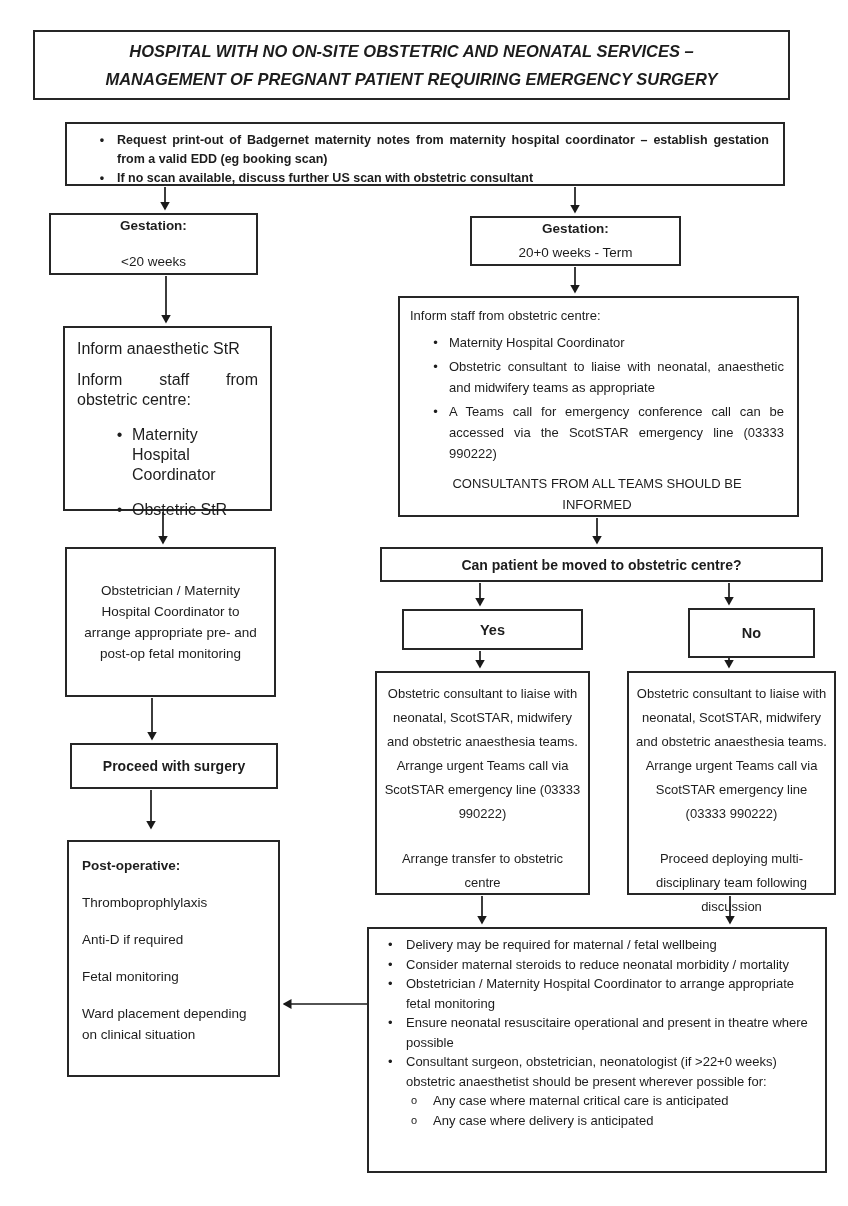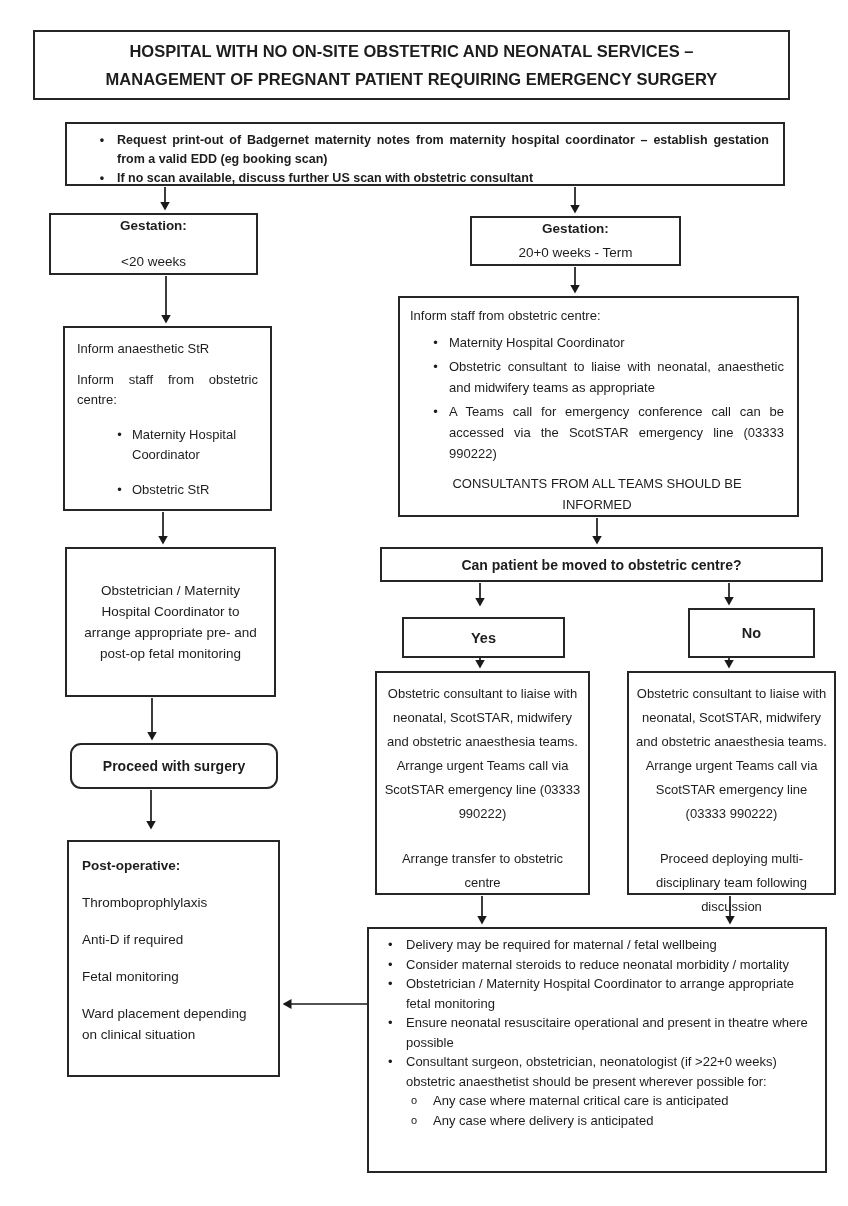--- a/index.html
+++ b/index.html
@@ -27,21 +27,21 @@
   .intro-box{padding:7px 12px 0 20px;font-weight:bold;font-size:12.5px;line-height:19px;}
   .intro-box .bm{width:30px;}
   .intro-box .bt{text-align:justify;padding-right:2px;}
 
   
   .gest{display:flex;flex-direction:column;justify-content:space-between;text-align:center;
         font-size:13.5px;line-height:22px;}
   .gest .lbl{font-weight:bold;}
 
   
-  .inform-left{padding:11px 12px 0 12px;font-size:13px;line-height:20px;}
+  .inform-left{padding:11px 12px 0 12px;font-size:16px;line-height:20px;}
   .inform-left .p1{margin:0 0 11px 0;}
   .inform-left .p2{margin:0 0 15px 0;text-align:justify;}
   .inform-left .brow{padding-left:30px;margin-bottom:15px;}
   .inform-left .bm{width:25px;}
 
   
   .inform-right{padding:7px 13px 0 10px;font-size:13px;line-height:21px;}
   .inform-right .hd{margin:0 0 6px 0;}
   .inform-right .brow{padding-left:12px;margin-bottom:3px;}
   .inform-right .bm{width:27px;}
@@ -92,21 +92,21 @@
   <line x1="597" y1="518" x2="597" y2="543" stroke="#1a1a1a" stroke-width="1.7" marker-end="url(#ah)"></line>
   <line x1="480" y1="583" x2="480" y2="605" stroke="#1a1a1a" stroke-width="1.7" marker-end="url(#ah)"></line>
   <line x1="729" y1="583" x2="729" y2="604" stroke="#1a1a1a" stroke-width="1.7" marker-end="url(#ah)"></line>
   <line x1="480" y1="651" x2="480" y2="667" stroke="#1a1a1a" stroke-width="1.7" marker-end="url(#ah)"></line>
   <line x1="729" y1="651" x2="729" y2="667" stroke="#1a1a1a" stroke-width="1.7" marker-end="url(#ah)"></line>
   <line x1="482" y1="896" x2="482" y2="923" stroke="#1a1a1a" stroke-width="1.7" marker-end="url(#ah)"></line>
   <line x1="730" y1="896" x2="730" y2="923" stroke="#1a1a1a" stroke-width="1.7" marker-end="url(#ah)"></line>
   <line x1="367" y1="1004" x2="284" y2="1004" stroke="#1a1a1a" stroke-width="1.7" marker-end="url(#ah)"></line>
 </svg>
 
-<div class="box title-box" style="left:33px;top:30px;width:757px;height:70px;">
+<div class="box title-box" style="left:33px;top:30px;width:757px;height:70px;font-style:italic;">
   <div class="t">HOSPITAL WITH NO ON-SITE OBSTETRIC AND NEONATAL SERVICES – MANAGEMENT OF PREGNANT PATIENT REQUIRING EMERGENCY SURGERY</div>
 </div>
 
 <div class="box intro-box" style="left:65px;top:122px;width:720px;height:64px;">
   <div class="brow">
     <span class="bm">•</span>
     <span class="bt">Request print-out of Badgernet maternity notes from maternity hospital coordinator – establish gestation from a valid EDD (eg booking scan)</span>
   </div>
   <div class="brow">
     <span class="bm">•</span>
@@ -151,37 +151,37 @@
     <span class="bm">•</span>
     <span class="bt">A Teams call for emergency conference call can be accessed via the ScotSTAR emergency line (03333 990222)</span>
   </div>
   <div class="note">CONSULTANTS FROM ALL TEAMS SHOULD BE INFORMED</div>
 </div>
 
 <div class="box center-box prepost" style="left:65px;top:547px;width:211px;height:150px;">
   <div>Obstetrician / Maternity Hospital Coordinator to arrange appropriate pre- and post-op fetal monitoring</div>
 </div>
 
-<div class="box center-box proceed" style="left:70px;top:743px;width:208px;height:46px;border-radius:11px;">
+<div class="box center-box proceed" style="left:70px;top:743px;width:208px;height:46px;">
   <div class="t">Proceed with surgery</div>
 </div>
 
 <div class="box postop" style="left:67px;top:832px;width:213px;height:237px;">
   <p class="hd">Post-operative:</p>
   <p class="it">Thromboprophlylaxis</p>
   <p class="it">Anti-D if required</p>
   <p class="it">Fetal monitoring</p>
   <p class="it">Ward placement depending on clinical situation</p>
 </div>
 
 <div class="box center-box moved" style="left:380px;top:547px;width:443px;height:35px;">
   <div class="t">Can patient be moved to obstetric centre?</div>
 </div>
 
-<div class="box center-box yesno" style="left:402px;top:609px;width:163px;height:41px;margin-top:8px;">
+<div class="box center-box yesno" style="left:402px;top:609px;width:181px;height:41px;">
   <div class="t">Yes</div>
 </div>
 
 <div class="box center-box yesno" style="left:688px;top:608px;width:127px;height:50px;align-items:center;">
   <div class="t">No</div>
 </div>
 
 <div class="box branch" style="left:375px;top:671px;width:215px;height:224px;">
   <div class="p1">Obstetric consultant to liaise with neonatal, ScotSTAR, midwifery and obstetric anaesthesia teams. Arrange urgent Teams call via ScotSTAR emergency line (03333 990222)</div>
   <div>Arrange transfer to obstetric centre</div>

